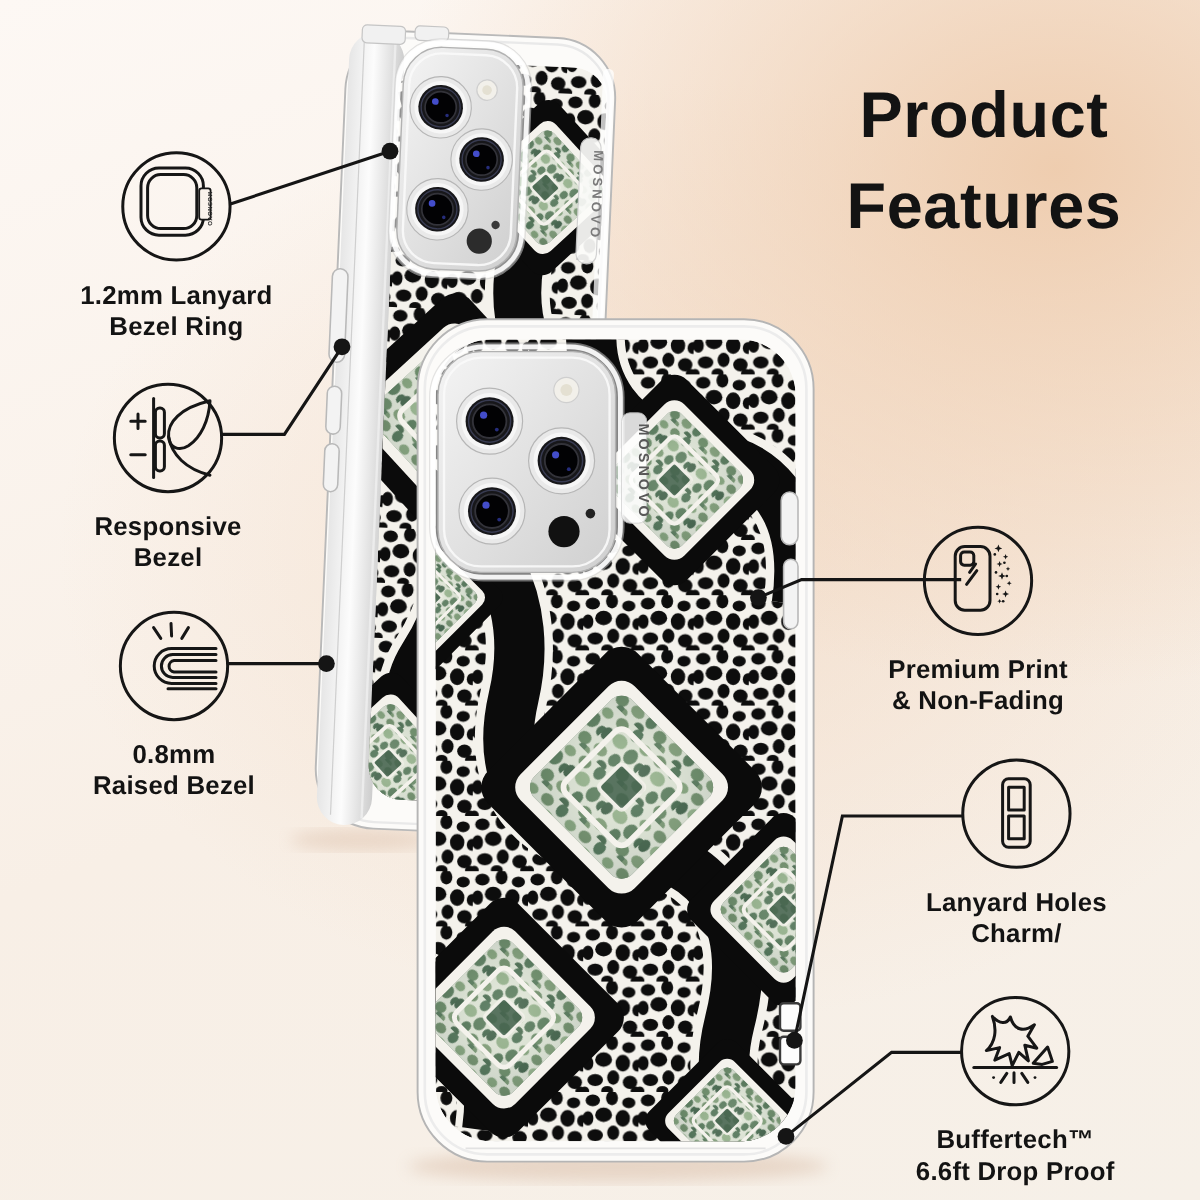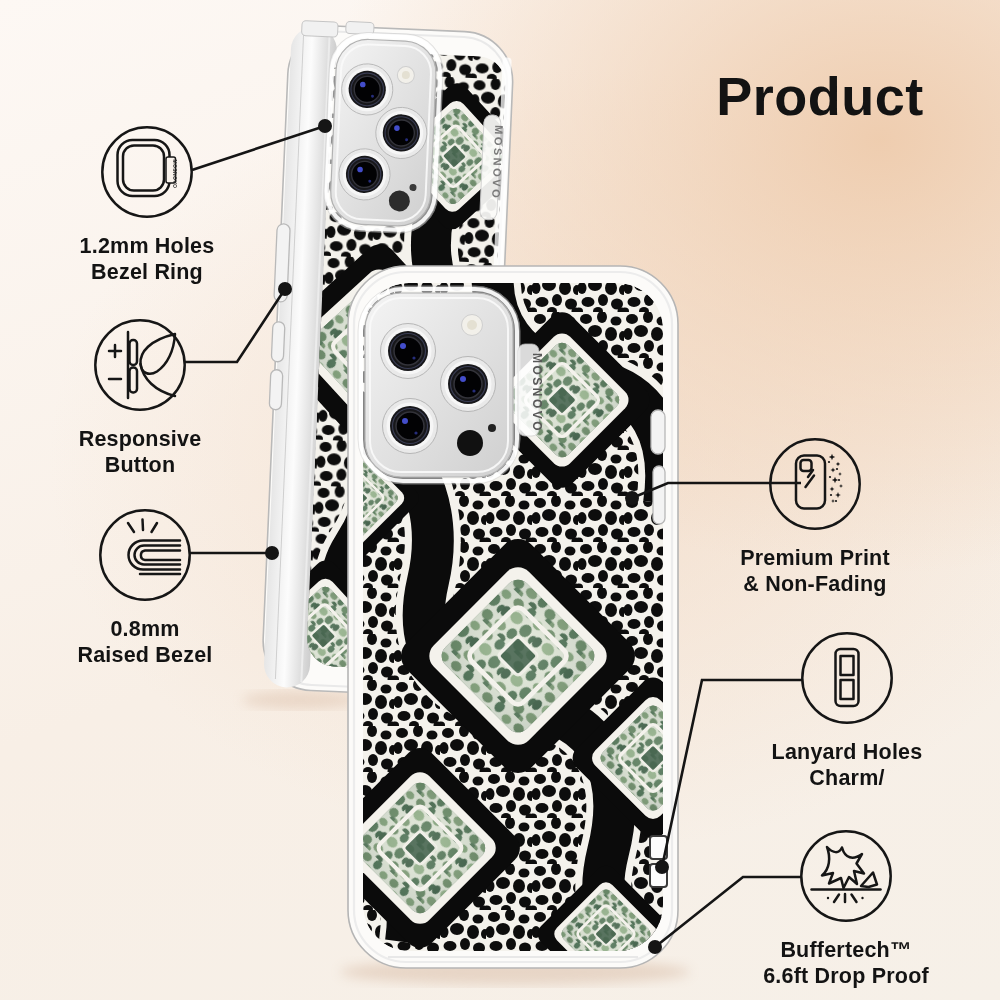--- a/index.html
+++ b/index.html
@@ -225,50 +225,51 @@
         <circle cx="285" cy="289" r="7"></circle>
         <circle cx="272" cy="553" r="7"></circle>
       <circle cx="632" cy="498" r="7"></circle>
         <circle cx="662" cy="867" r="7"></circle>
         <circle cx="655" cy="947" r="7"></circle>
     </g>
   </svg>
 
   <div class="title">
     <span>Product</span>
+    <span>Features</span>
   </div>
 
   <div class="feature f1">
     <svg class="ic" width="96" height="96" viewBox="0 0 96 96">
       <circle class="ik" cx="48" cy="48" r="44.7"></circle>
       <rect class="ik" x="18.5" y="16" width="52" height="56" rx="15" stroke-width="2.4"></rect>
       <rect class="ik" x="24" y="21.5" width="41" height="45" rx="11" stroke-width="1.7"></rect>
       <rect x="67" y="33" width="9.5" height="26" rx="2" fill="#faf3ec" stroke="#161616" stroke-width="1.5"></rect>
       <text transform="translate(74.2,35.5) rotate(90)" font-size="5" letter-spacing="0.4" fill="#2c2c2c" font-weight="bold">MOSNOVO</text>
     </svg>
     <div class="lbl">
-      <span>1.2mm Holes</span>
+      <span>1.2mm Lanyard</span>
         <span>Bezel Ring</span>
     </div>
   </div>
 
   <div class="feature f2">
     <svg class="ic" width="96" height="96" viewBox="0 0 96 96">
       <circle class="ik" cx="48" cy="48" r="44.7"></circle>
       <path class="ik" d="M 36,15 V 81" stroke-width="2.4"></path>
       <rect class="ik" x="37.5" y="23" width="7.5" height="25" rx="3.5" stroke-width="1.8"></rect>
       <rect class="ik" x="37.5" y="50.5" width="7.5" height="25" rx="3.5" stroke-width="1.8"></rect>
       <path class="ik" d="M 17,34 H 29 M 23,28 V 40" stroke-width="2.6"></path>
       <path class="ik" d="M 17,62 H 29" stroke-width="2.6"></path>
       <path class="ik" d="M 83,17 C 58,23 47.5,35 48.5,47 C 49.3,56 57,59.5 65,54.5 C 75.5,47.5 82,33.5 83,17 Z" stroke-width="2.3"></path>
       <path class="ik" d="M 83,79 C 63,74 51,62 48.5,47" stroke-width="2.3"></path>
     </svg>
     <div class="lbl">
       <span>Responsive</span>
-        <span>Button</span>
+        <span>Bezel</span>
     </div>
   </div>
 
   <div class="feature f3">
     <svg class="ic" width="96" height="96" viewBox="0 0 96 96">
       <circle class="ik" cx="48" cy="48" r="44.7"></circle>
       <path class="ik" d="M 31,16 L 37,25 M 45.5,12.5 L 46,23 M 60,16 L 54.5,25" stroke-width="2.2"></path>
       <path class="ik" d="M 83,33.5 H 46 A 14.5,14.5 0 0 0 46,62.5 H 83" stroke-width="2.5"></path>
       <path class="ik" d="M 83,38.5 H 47 A 9.5,9.5 0 0 0 47,57.5 H 83" stroke-width="2"></path>
       <path class="ik" d="M 83,43.5 H 48 A 4.8,4.8 0 0 0 48,53 H 83" stroke-width="2"></path>

